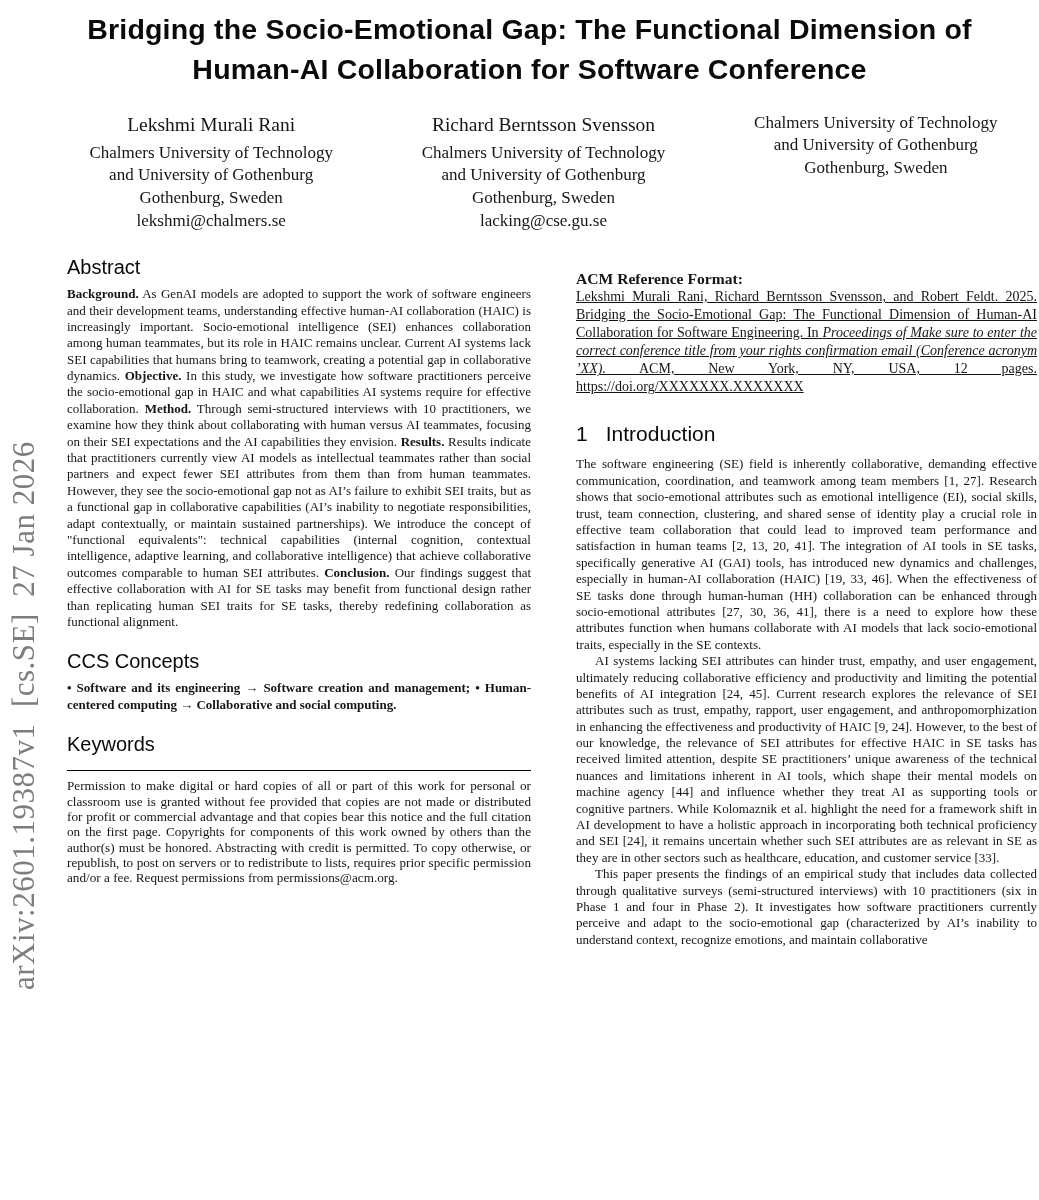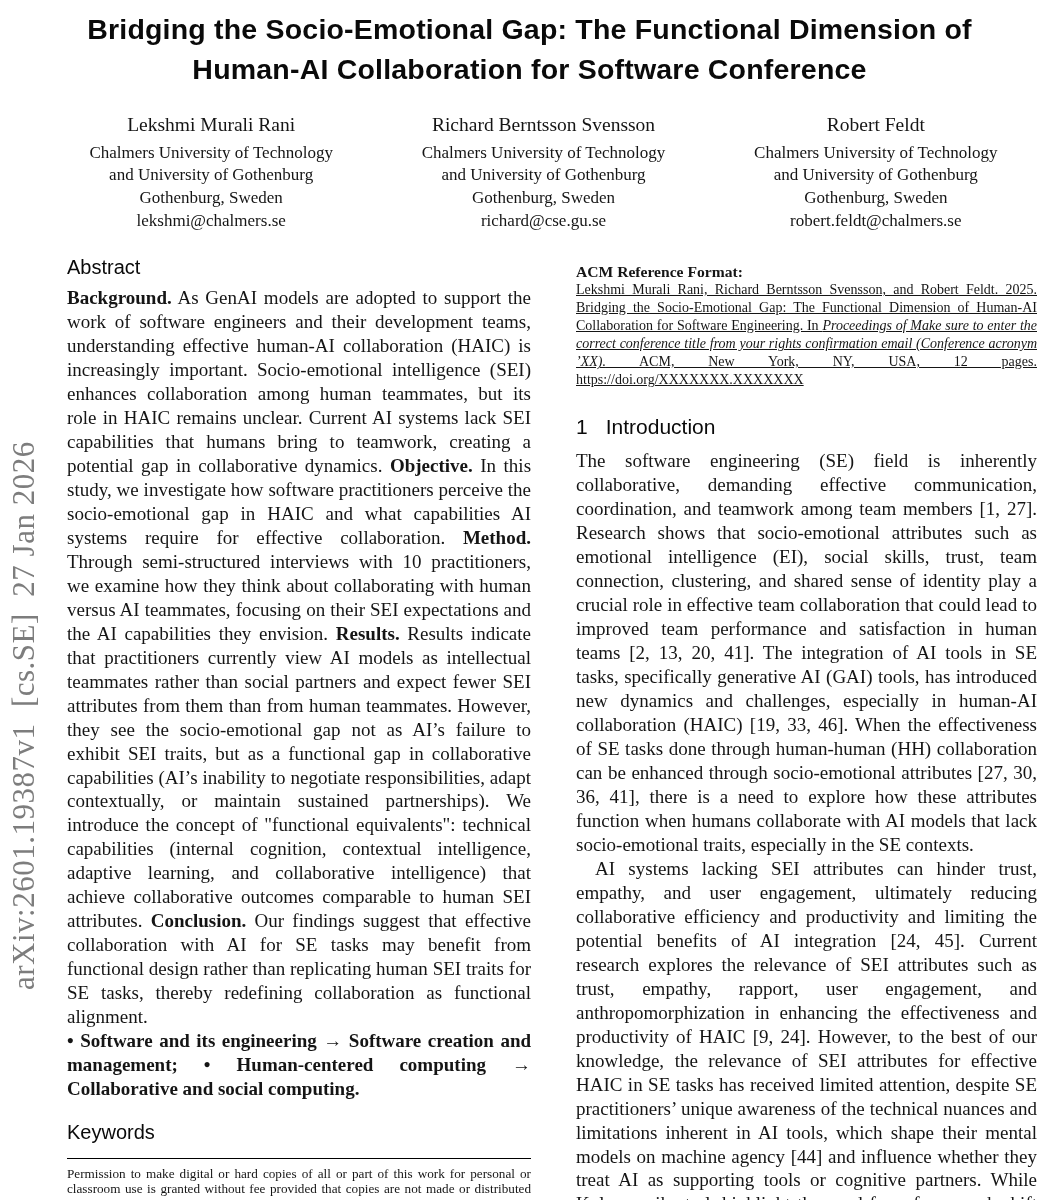--- a/index.html
+++ b/index.html
@@ -23,30 +23,30 @@
   .authors { display:flex; gap:26px; margin:22px 10px 0 58px; }
   .author { flex:1; text-align:center; font-size:17px; line-height:1.33; }
   .author .name { font-size:19.5px; margin-bottom:4px; }
   .cols { display:flex; gap:45px; margin:24px 2px 0 67px; }
   .col-left  { width:464px; flex:none; }
   .col-right { width:461px; flex:none; }
   h2 {
     font-family:"Liberation Sans",sans-serif; font-weight:400;
     font-size:20px; color:#0a0a0a;
   }
-  .just { text-align:justify; font-size:19px; line-height:1.262; hyphens:auto; }
+  .just { text-align:justify; font-size:13px; line-height:1.262; hyphens:auto; }
   .abs-heading { margin:0 0 7px 0; }
   .mid-heading { margin:20px 0 7px 0; }
   .ccs-text b { font-weight:700;margin-top:8px; }
   .ccs-text { font-weight:700; }
   .footnote {
     margin-top:14px; border-top:1.5px solid #000; padding-top:7px;
     font-size:13.2px; line-height:1.165; text-align:justify; hyphens:auto;
   }
-  .ref-heading { font-size:15.6px; font-weight:700; margin-top:7px; font-family:"Liberation Serif",serif; }
+  .ref-heading { font-size:15.6px; font-weight:700; margin-top:14px; font-family:"Liberation Serif",serif; }
   .ref-text { font-size:14px; line-height:1.29; text-align:justify; hyphens:auto;text-decoration:underline; }
   .ref-text i { font-style:italic; }
   .sec-heading { font-size:21px; margin:26px 0 10px 0; }
   .sec-heading .secnum { display:inline-block; margin-right:18px; }
   .indent { text-indent:19px; }
 </style>
 </head>
 <body>
 
 <div class="watermark">arXiv:2601.19387v1  [cs.SE]  27 Jan 2026</div>
@@ -59,36 +59,35 @@
     <div>Chalmers University of Technology</div>
     <div>and University of Gothenburg</div>
     <div>Gothenburg, Sweden</div>
     <div>lekshmi@chalmers.se</div>
   </div>
   <div class="author">
     <div class="name">Richard Berntsson Svensson</div>
     <div>Chalmers University of Technology</div>
     <div>and University of Gothenburg</div>
     <div>Gothenburg, Sweden</div>
-    <div>richard@cse.gu.se</div>
+    <div>lacking@cse.gu.se</div>
   </div>
   <div class="author">
-    <div class="name">Robert Feldt</div>
     <div>Chalmers University of Technology</div>
     <div>and University of Gothenburg</div>
     <div>Gothenburg, Sweden</div>
-    <div>robert.feldt@chalmers.se</div>
   </div>
 </div>
 
 <div class="cols">
   <div class="col-left">
     <h2 class="abs-heading">Abstract</h2>
     <p class="just"><b>Background.</b> <span>As GenAI models are adopted to support the work of software engineers and their development teams, understanding effective human-AI collaboration (HAIC) is increasingly important. Socio-emotional intelligence (SEI) enhances collaboration among human teammates, but its role in HAIC remains unclear. Current AI systems lack SEI capabilities that humans bring to teamwork, creating a potential gap in collaborative dynamics.</span> <b>Objective.</b> <span>In this study, we investigate how software practitioners perceive the socio-emotional gap in HAIC and what capabilities AI systems require for effective collaboration.</span> <b>Method.</b> <span>Through semi-structured interviews with 10 practitioners, we examine how they think about collaborating with human versus AI teammates, focusing on their SEI expectations and the AI capabilities they envision.</span> <b>Results.</b> <span>Results indicate that practitioners currently view AI models as intellectual teammates rather than social partners and expect fewer SEI attributes from them than from human teammates. However, they see the socio-emotional gap not as AI’s failure to exhibit SEI traits, but as a functional gap in collaborative capabilities (AI’s inability to negotiate responsibilities, adapt contextually, or maintain sustained partnerships). We introduce the concept of "functional equivalents": technical capabilities (internal cognition, contextual intelligence, adaptive learning, and collaborative intelligence) that achieve collaborative outcomes comparable to human SEI attributes.</span> <b>Conclusion.</b> <span>Our findings suggest that effective collaboration with AI for SE tasks may benefit from functional design rather than replicating human SEI traits for SE tasks, thereby redefining collaboration as functional alignment.</span></p>
 
+    <h2 class="mid-heading">CCS Concepts</h2>
     <p class="just ccs-text"><span>•</span> <b>Software and its engineering</b> <span>→</span> <b>Software creation and management</b><span>;</span> <span>•</span> <b>Human-centered computing</b> <span>→</span> <b>Collaborative and social computing</b><span>.</span></p>
 
     <h2 class="mid-heading">Keywords</h2>
 
     <div class="footnote">
       <div>Permission to make digital or hard copies of all or part of this work for personal or classroom use is granted without fee provided that copies are not made or distributed for profit or commercial advantage and that copies bear this notice and the full citation on the first page. Copyrights for components of this work owned by others than the author(s) must be honored. Abstracting with credit is permitted. To copy otherwise, or republish, to post on servers or to redistribute to lists, requires prior specific permission and/or a fee. Request permissions from permissions@acm.org.</div>
 
     </div>
   </div>
 

